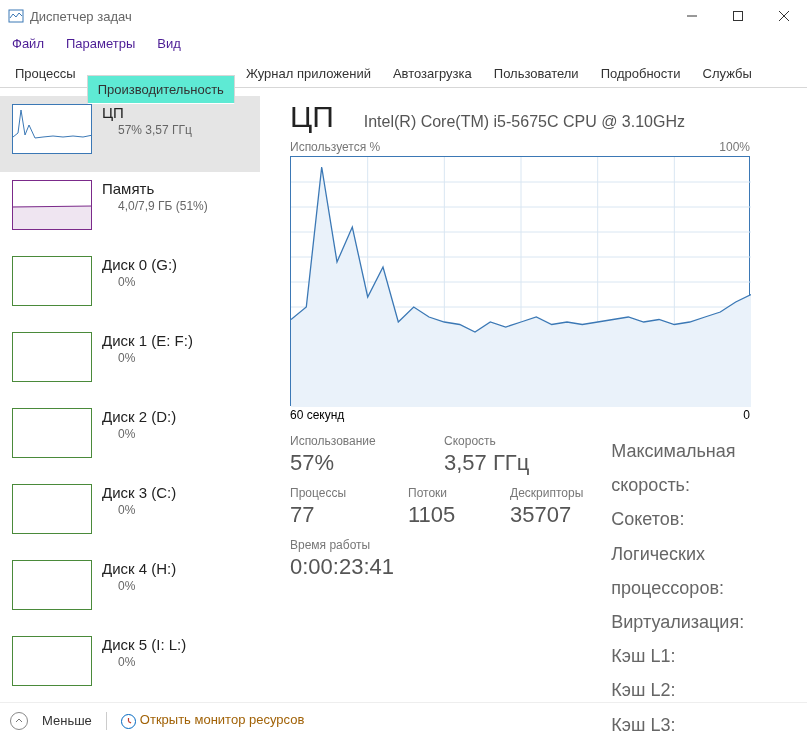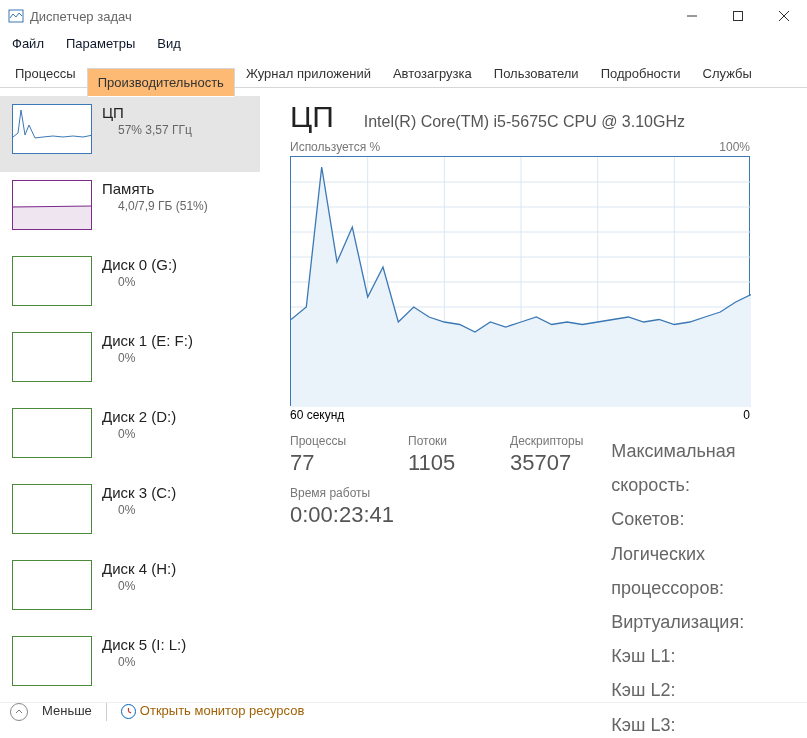--- a/index.html
+++ b/index.html
@@ -3,26 +3,26 @@
 <meta charset="utf-8">
 <style>
   * { box-sizing: border-box; margin: 0; padding: 0; font-family: "Segoe UI", Tahoma, sans-serif; }
   body { width: 807px; height: 738px; background: #fff; position: relative; overflow: hidden; font-size: 13px; color: #333; }
 
   .titlebar { height: 32px; display: flex; align-items: center; padding-left: 8px; border-bottom: 0; }
   .titlebar .app-icon { width: 16px; height: 16px; margin-right: 6px; }
   .titlebar .title { color: #666; font-size: 13px; flex: 1; }
   .win-btn { width: 46px; height: 32px; display: flex; align-items: center; justify-content: center; color: #555; cursor: pointer; }
 
-  .menubar { height: 22px; display: flex; align-items: center; padding-left: 8px; gap: 14px; color: #0f172a; font-size: 13px; }
+  .menubar { height: 22px; display: flex; align-items: center; padding-left: 8px; gap: 14px; color: #4c1d95; font-size: 13px; }
   .menubar .item { padding: 2px 4px; cursor: pointer; }
 
   .tabbar { display: flex; align-items: flex-end; border-bottom: 1px solid #d7d7d7; margin-top: 4px; padding: 0 4px; }
   .tab { padding: 6px 10px 6px; font-size: 13px; color: #333; cursor: pointer; border: 1px solid transparent; border-bottom: none; }
-  .tab.active { background: #fdba74; border: 1px solid #d7d7d7; border-bottom: 1px solid #fff; position: relative; top: 10px; }
+  .tab.active { background: #5eead4; border: 1px solid #d7d7d7; border-bottom: 1px solid #fff; position: relative; top: 17px; }
 
   .content { display: flex; height: calc(100% - 32px - 22px - 33px - 36px); }
 
   .sidelist { width: 260px; overflow-y: scroll; border-right: 0; padding-top: 8px; }
   .side-item { display: flex; align-items: flex-start; padding: 6px 10px 6px 12px; gap: 10px; cursor: pointer; height: 76px; }
   .side-item.selected { background: #e5e5e5; }
   .side-thumb { width: 80px; height: 50px; border: 1px solid; margin-top: 2px; background: #fff; position: relative; overflow: hidden; }
   .side-txt { padding-top: 2px; }
   .side-title { font-size: 15px; color: #222; }
   .side-sub { font-size: 12px; color: #666; margin-top: 2px; margin-left: 16px; }
@@ -37,21 +37,21 @@
   .axis-row2 { display: flex; justify-content: space-between; font-size: 12px; color: #000000; width: 460px; margin-top: 2px; }
 
   .stats { display: flex; gap: 28px; margin-top: 12px; }
   .stats-left { }
   .stat-block { margin-bottom: 10px; }
   .stat-row { display: flex; gap: 24px; }
   .stat-label { font-size: 12px; color: #777; }
   .stat-val { font-size: 22px; color: #555; margin-top: 2px; }
   .right-col { font-size: 18px; color: #666; line-height: 1.9; }
 
-  .footer { position: absolute; bottom: 0; left: 0; right: 0; height: 36px; display: flex; align-items: flex-start; padding: 0 10px; gap: 14px; border-top: 1px solid #eee; }
+  .footer { position: absolute; bottom: 0; left: 0; right: 0; height: 36px; display: flex; align-items: center; padding: 0 10px; gap: 14px; border-top: 1px solid #eee; }
   .footer .circ { width: 18px; height: 18px; border: 1px solid #888; border-radius: 50%; display: flex; align-items: center; justify-content: center; font-size: 10px; color: #777; cursor: pointer; }
   .footer .lnk { color: #a16207; font-size: 13px; cursor: pointer; }
   .footer .sep { width: 1px; height: 18px; background: #ccc; }
   .footer .mon-ico { width: 15px; height: 15px; border: 1px solid #0067c0; border-radius: 50%; display: inline-flex; align-items: center; justify-content: center; margin-right: 4px; vertical-align: middle; }
 
   
   .sidelist::-webkit-scrollbar { width: 17px; }
   .sidelist::-webkit-scrollbar-track { background: #f0f0f0; }
   .sidelist::-webkit-scrollbar-thumb { background: #c2c2c2; }
   .sidelist::-webkit-scrollbar-button { background: #f0f0f0; height: 17px; }
@@ -208,20 +208,30 @@
         </svg>
     </div>
     <div class="axis-row2">
       <span>60 секунд</span>
       <span>0</span>
     </div>
 
     <div class="stats">
       <div class="stats-left">
         <div class="stat-row">
+          <div class="stat-block" style="width:130px">
+            <div class="stat-label">Использование</div>
+            <div class="stat-val">57%</div>
+          </div>
+          <div class="stat-block">
+            <div class="stat-label">Скорость</div>
+            <div class="stat-val">3,57 ГГц</div>
+          </div>
+        </div>
+        <div class="stat-row">
           <div class="stat-block" style="width:94px">
             <div class="stat-label">Процессы</div>
             <div class="stat-val">77</div>
           </div>
           <div class="stat-block" style="width:78px">
             <div class="stat-label">Потоки</div>
             <div class="stat-val">1105</div>
           </div>
           <div class="stat-block">
             <div class="stat-label">Дескрипторы</div>

